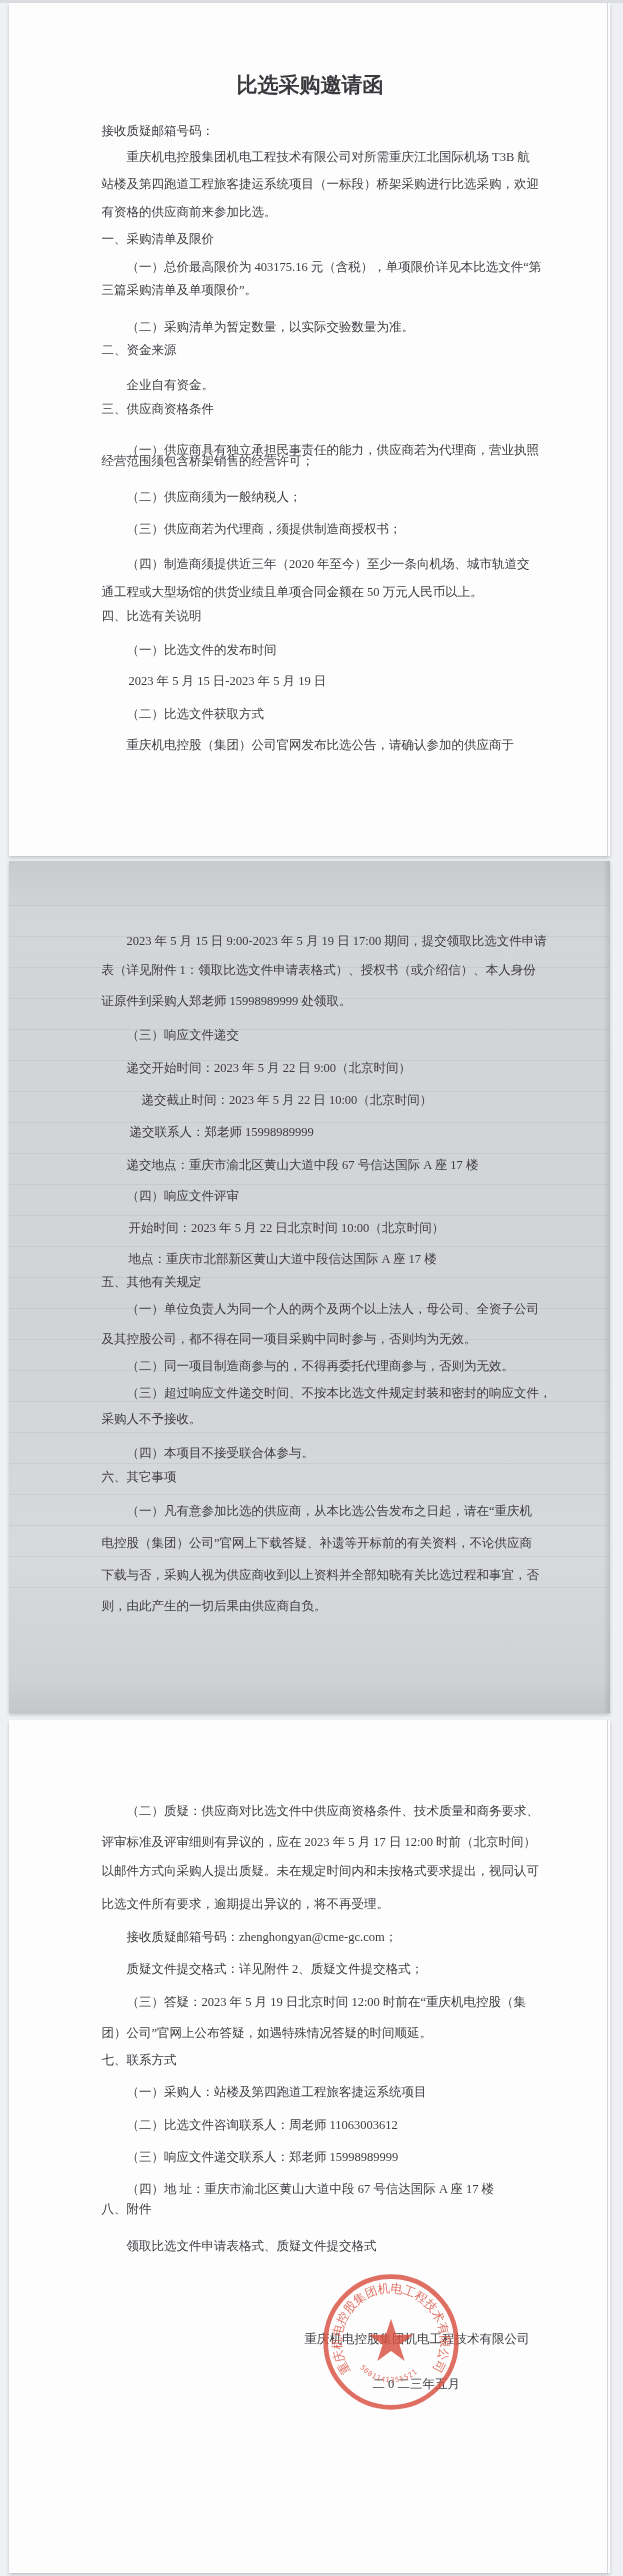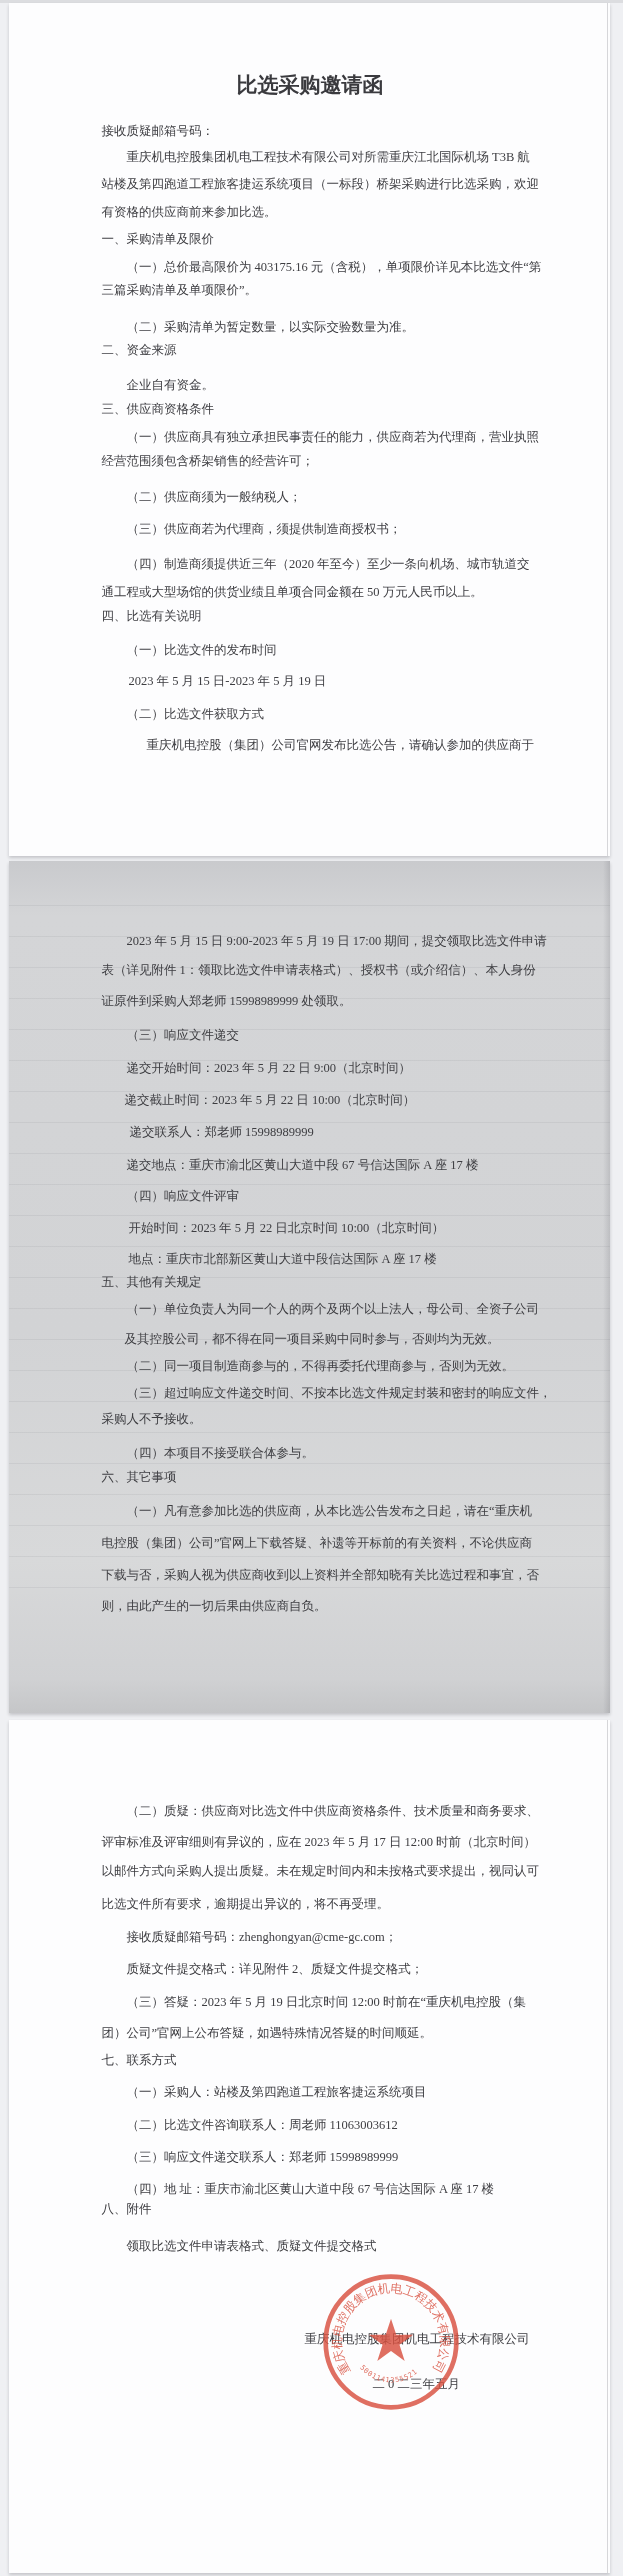--- a/index.html
+++ b/index.html
@@ -52,47 +52,47 @@
       <div class="line" style="top: 147px; left: 117px;">重庆机电控股集团机电工程技术有限公司对所需重庆江北国际机场 T3B 航</div>
       <div class="line" style="top: 174px; left: 92px;">站楼及第四跑道工程旅客捷运系统项目（一标段）桥架采购进行比选采购，欢迎</div>
       <div class="line" style="top: 202px; left: 92px;">有资格的供应商前来参加比选。</div>
       <div class="line" style="top: 229px; left: 92px;">一、采购清单及限价</div>
       <div class="line" style="top: 257px; left: 117px;">（一）总价最高限价为 403175.16 元（含税），单项限价详见本比选文件“第</div>
       <div class="line" style="top: 280px; left: 92px;">三篇采购清单及单项限价”。</div>
       <div class="line" style="top: 317px; left: 117px;">（二）采购清单为暂定数量，以实际交验数量为准。</div>
       <div class="line" style="top: 340px; left: 92px;">二、资金来源</div>
       <div class="line" style="top: 375px; left: 117px;">企业自有资金。</div>
       <div class="line" style="top: 399px; left: 92px;">三、供应商资格条件</div>
-      <div class="line" style="top: 427px; left: 117px;">（一）供应商具有独立承担民事责任的能力，供应商若为代理商，营业执照</div>
+      <div class="line" style="top: 440px; left: 117px;">（一）供应商具有独立承担民事责任的能力，供应商若为代理商，营业执照</div>
       <div class="line" style="top: 451px; left: 92px;">经营范围须包含桥架销售的经营许可；</div>
       <div class="line" style="top: 487px; left: 117px;">（二）供应商须为一般纳税人；</div>
       <div class="line" style="top: 519px; left: 117px;">（三）供应商若为代理商，须提供制造商授权书；</div>
       <div class="line" style="top: 554px; left: 117px;">（四）制造商须提供近三年（2020 年至今）至少一条向机场、城市轨道交</div>
       <div class="line" style="top: 582px; left: 92px;">通工程或大型场馆的供货业绩且单项合同金额在 50 万元人民币以上。</div>
       <div class="line" style="top: 606px; left: 92px;">四、比选有关说明</div>
       <div class="line" style="top: 640px; left: 117px;">（一）比选文件的发布时间</div>
       <div class="line" style="top: 671px; left: 119px;">2023 年 5 月 15 日-2023 年 5 月 19 日</div>
       <div class="line" style="top: 704px; left: 117px;">（二）比选文件获取方式</div>
-      <div class="line" style="top: 735px; left: 117px; margin-left: 20px;">重庆机电控股（集团）公司官网发布比选公告，请确认参加的供应商于</div>
+      <div class="line" style="top: 735px; left: 117px;">重庆机电控股（集团）公司官网发布比选公告，请确认参加的供应商于</div>
     </div>
     <div class="page gray" style="top: 861px; height: 852px;">
       <div class="line" style="top: 73px; left: 117px;">2023 年 5 月 15 日 9:00-2023 年 5 月 19 日 17:00 期间，提交领取比选文件申请</div>
       <div class="line" style="top: 102px; left: 92px;">表（详见附件 1：领取比选文件申请表格式）、授权书（或介绍信）、本人身份</div>
       <div class="line" style="top: 133px; left: 92px;">证原件到采购人郑老师 15998989999 处领取。</div>
       <div class="line" style="top: 167px; left: 117px;">（三）响应文件递交</div>
       <div class="line" style="top: 200px; left: 117px;">递交开始时间：2023 年 5 月 22 日 9:00（北京时间）</div>
-      <div class="line" style="top: 232px; left: 115px;">递交截止时间：2023 年 5 月 22 日 10:00（北京时间）</div>
+      <div class="line" style="top: 232px; left: 132px;">递交截止时间：2023 年 5 月 22 日 10:00（北京时间）</div>
       <div class="line" style="top: 264px; left: 120px;">递交联系人：郑老师  15998989999</div>
       <div class="line" style="top: 297px; left: 117px;">递交地点：重庆市渝北区黄山大道中段 67 号信达国际 A 座 17 楼</div>
       <div class="line" style="top: 328px; left: 117px;">（四）响应文件评审</div>
       <div class="line" style="top: 360px; left: 119px;">开始时间：2023 年 5 月 22 日北京时间 10:00（北京时间）</div>
       <div class="line" style="top: 391px; left: 119px;">地点：重庆市北部新区黄山大道中段信达国际 A 座 17 楼</div>
       <div class="line" style="top: 414px; left: 92px;">五、其他有关规定</div>
       <div class="line" style="top: 441px; left: 117px;">（一）单位负责人为同一个人的两个及两个以上法人，母公司、全资子公司</div>
-      <div class="line" style="top: 471px; left: 92px; margin-left: 23px;">及其控股公司，都不得在同一项目采购中同时参与，否则均为无效。</div>
+      <div class="line" style="top: 471px; left: 92px;">及其控股公司，都不得在同一项目采购中同时参与，否则均为无效。</div>
       <div class="line" style="top: 498px; left: 117px;">（二）同一项目制造商参与的，不得再委托代理商参与，否则为无效。</div>
       <div class="line" style="top: 525px; left: 117px;">（三）超过响应文件递交时间、不按本比选文件规定封装和密封的响应文件，</div>
       <div class="line" style="top: 551px; left: 92px;">采购人不予接收。</div>
       <div class="line" style="top: 585px; left: 117px;">（四）本项目不接受联合体参与。</div>
       <div class="line" style="top: 609px; left: 92px;">六、其它事项</div>
       <div class="line" style="top: 643px; left: 117px;">（一）凡有意参加比选的供应商，从本比选公告发布之日起，请在“重庆机</div>
       <div class="line" style="top: 675px; left: 92px;">电控股（集团）公司”官网上下载答疑、补遗等开标前的有关资料，不论供应商</div>
       <div class="line" style="top: 707px; left: 92px;">下载与否，采购人视为供应商收到以上资料并全部知晓有关比选过程和事宜，否</div>
       <div class="line" style="top: 738px; left: 92px;">则，由此产生的一切后果由供应商自负。</div>
     </div>

